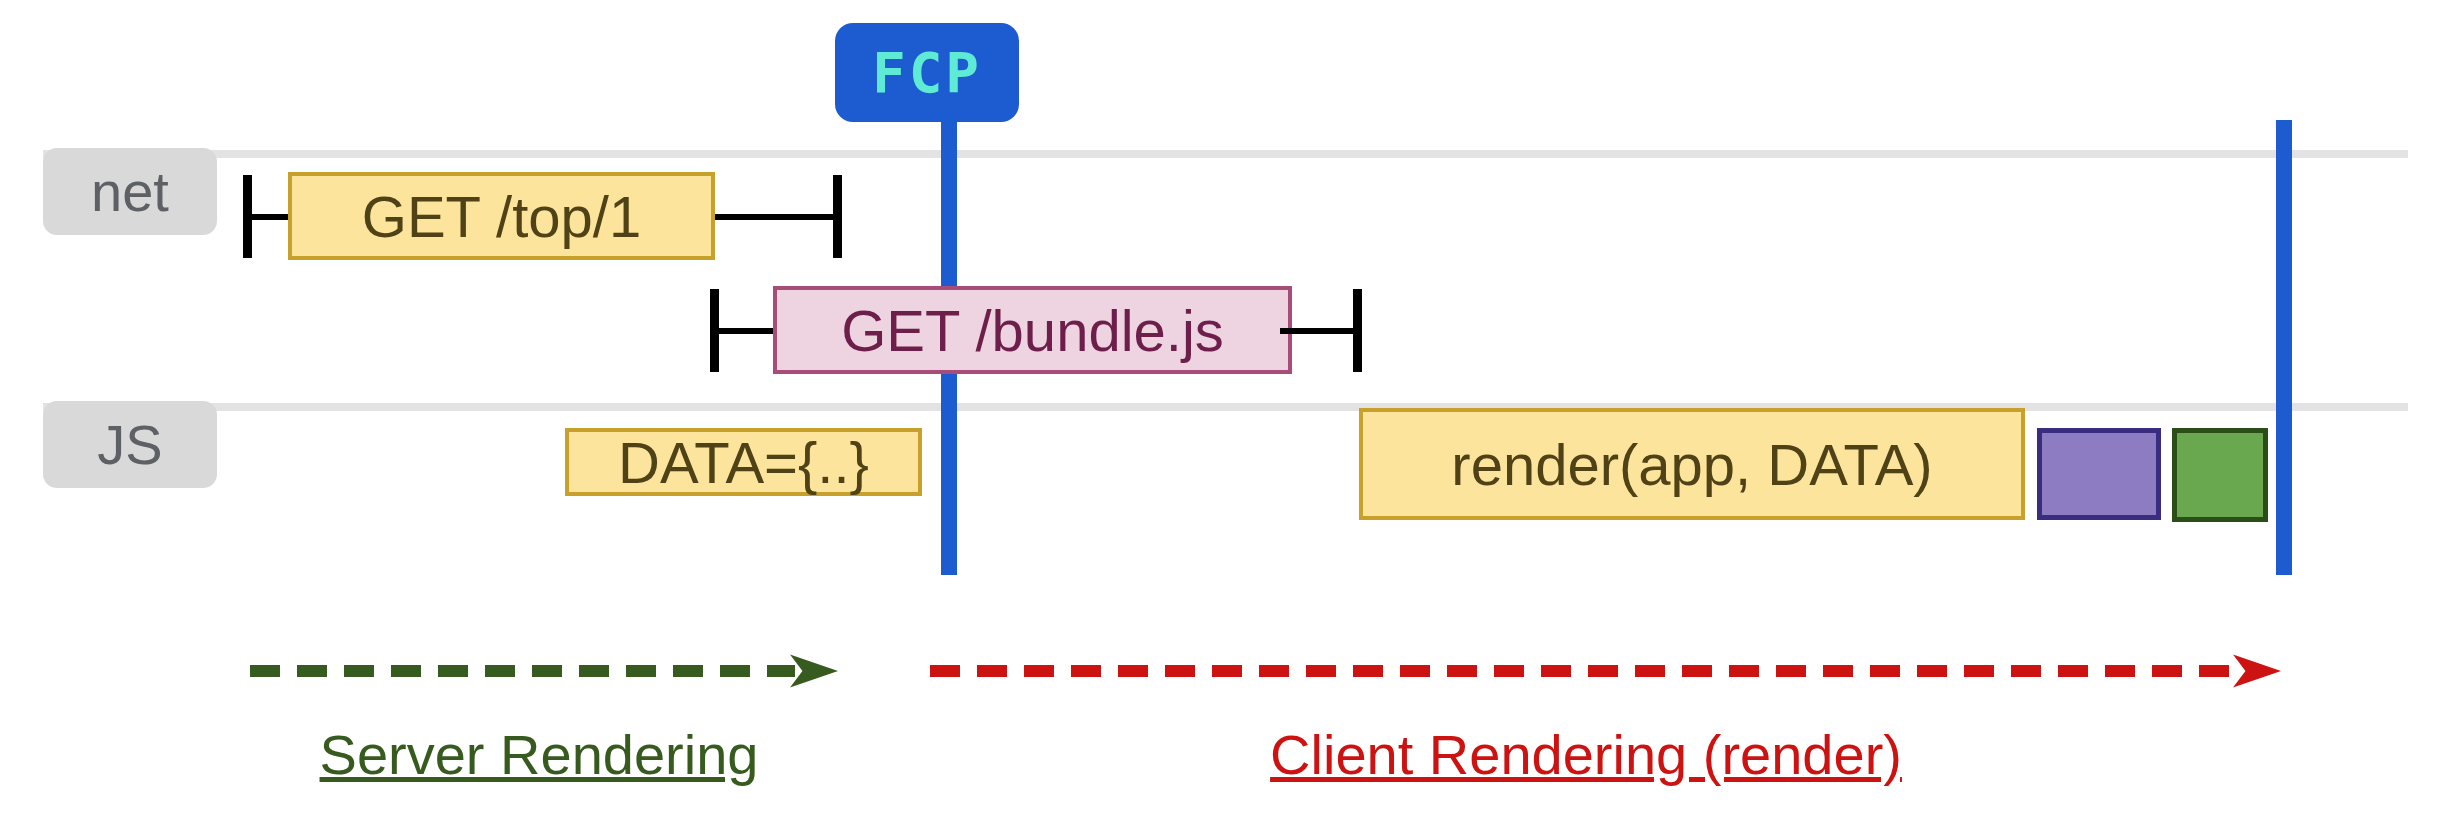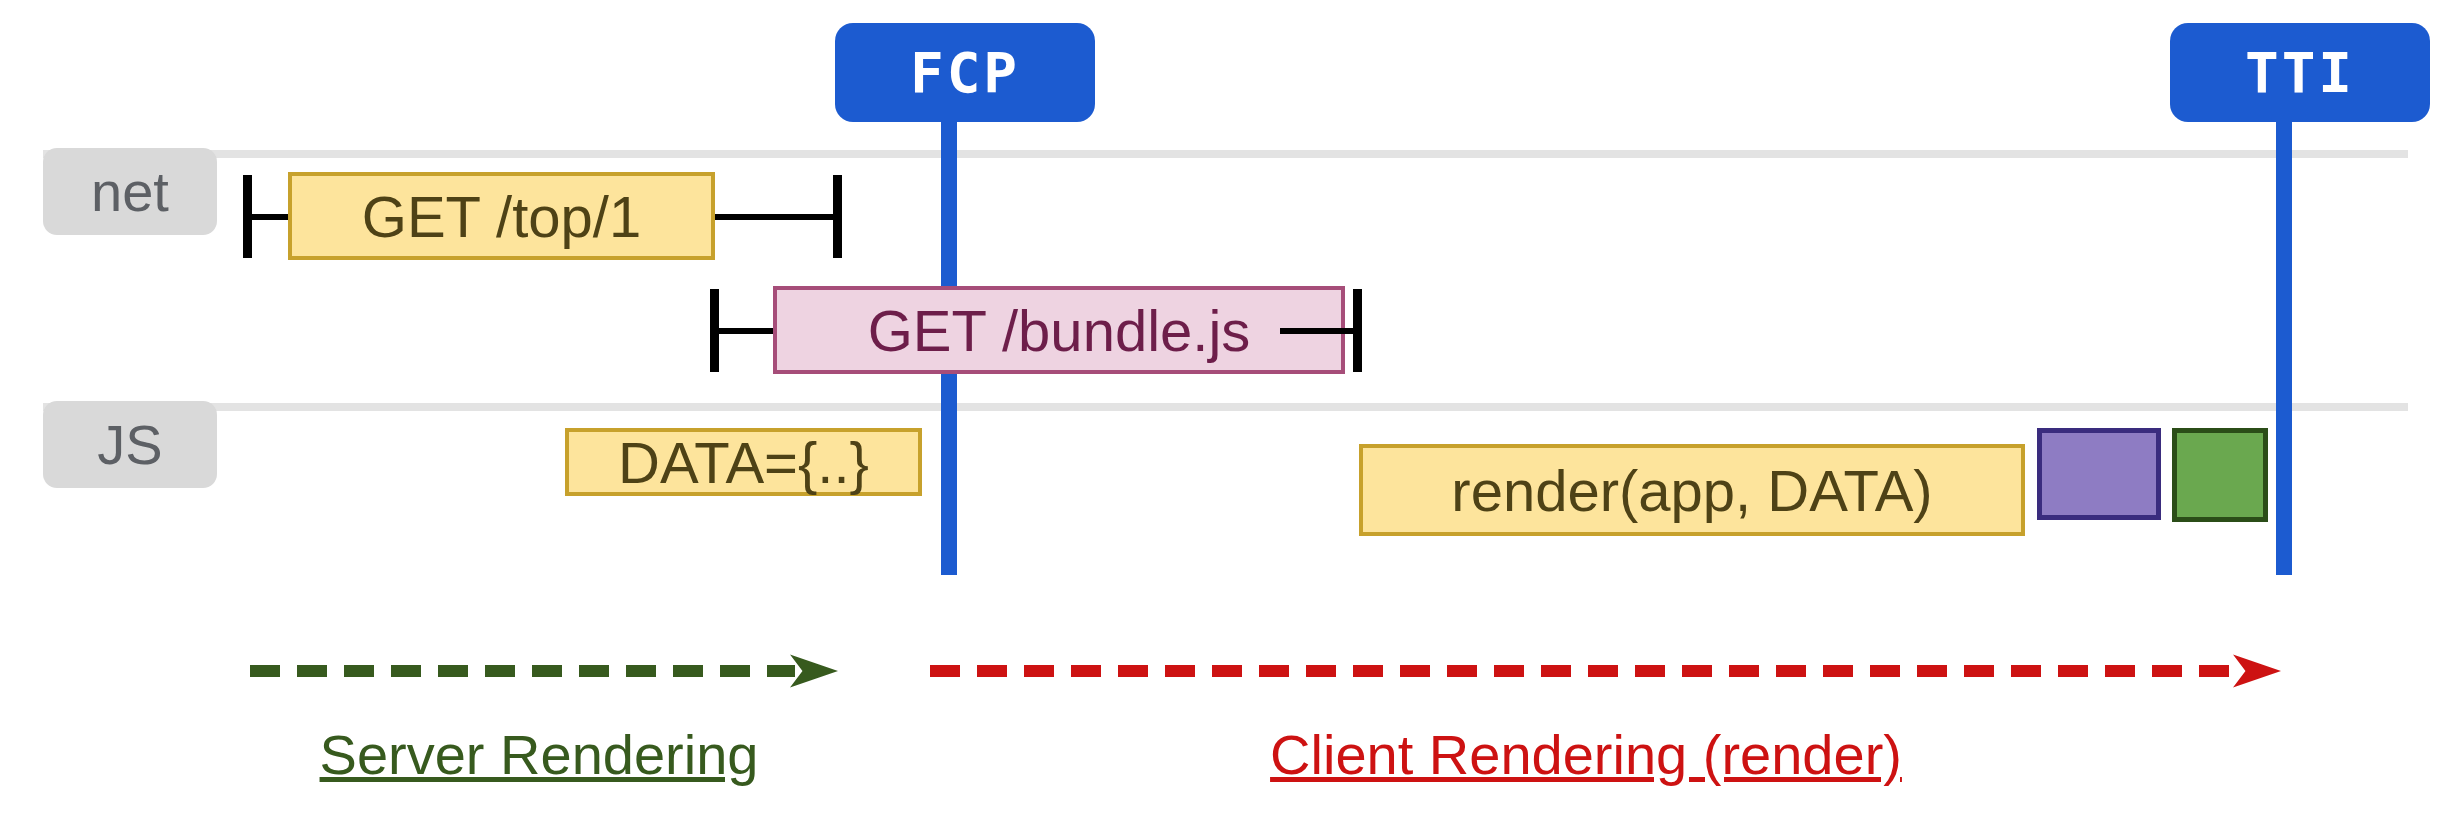--- a/index.html
+++ b/index.html
@@ -30,24 +30,24 @@
   .lane-label.js{top:401px;}
   
   .marker-stem{
     position:absolute;width:16px;top:120px;height:455px;
     background:var(--marker-blue,#1c5bd0);
     z-index:2;
   }
   .marker-stem.fcp{left:941px;}
   .marker-stem.tti{left:2276px;}
   .marker-badge{
-    position:absolute;top:23px;width:260px;height:99px;
+    position:absolute;top:23px;width:184px;height:99px;
     background:var(--marker-blue,#1c5bd0);
     border-radius:18px;
-    color:#ffffff;
+    color:#5eead4;
     font-family:"DejaVu Sans Mono", monospace;
     font-weight:bold;font-size:56px;letter-spacing:3px;
     display:flex;align-items:center;justify-content:center;
     z-index:5;
   }
   .marker-badge.fcp{left:835px;}
   .marker-badge.tti{left:2170px;}
   
   .tick{
     position:absolute;width:9px;height:83px;
@@ -85,26 +85,26 @@
   }
   
   .tick.top-start{left:243px;top:175px;}
   .conn.top-left{left:252px;top:214px;width:38px;}
   .block.top-req{left:288px;top:172px;width:427px;height:88px;}
   .conn.top-right{left:715px;top:214px;width:120px;}
   .tick.top-end{left:833px;top:175px;}
   
   .tick.bundle-start{left:710px;top:289px;}
   .conn.bundle-left{left:719px;top:328px;width:56px;}
-  .block.bundle-req{left:773px;top:286px;width:572px;height:88px;}
+  .block.bundle-req{left:773px;top:286px;width:519px;height:88px;}
   .conn.bundle-right{left:1280px;top:328px;width:73px;}
   .tick.bundle-end{left:1353px;top:289px;}
   
   .block.data-task{left:565px;top:428px;width:357px;height:68px;}
-  .block.render-task{left:1359px;top:444px;width:666px;height:92px;}
+  .block.render-task{left:1359px;top:408px;width:666px;height:112px;}
   .block.purple{left:2037px;top:428px;width:124px;height:92px;}
   .block.green{left:2172px;top:428px;width:96px;height:94px;}
   
   .dash-line{
     position:absolute;top:665px;height:12px;
     z-index:2;
   }
   .dash-line.server{
     left:250px;width:545px;
     background:repeating-linear-gradient(90deg,
@@ -138,21 +138,20 @@
   <div class="lane-line net"></div>
   <div class="lane-line js"></div>
 
   <div class="marker-stem fcp"></div>
   <div class="marker-stem tti"></div>
 
   <div class="lane-label js">JS</div>
   <div class="lane-label net">net</div>
 
   <div class="marker-badge fcp">FCP</div>
-  <div class="marker-badge tti">TTI</div>
 
   <div class="tick top-start"></div>
   <div class="conn top-left"></div>
   <div class="block yellow top-req">GET /top/1</div>
   <div class="conn top-right"></div>
   <div class="tick top-end"></div>
 
   <div class="tick bundle-start"></div>
   <div class="conn bundle-left"></div>
   <div class="block pink bundle-req">GET /bundle.js</div>

